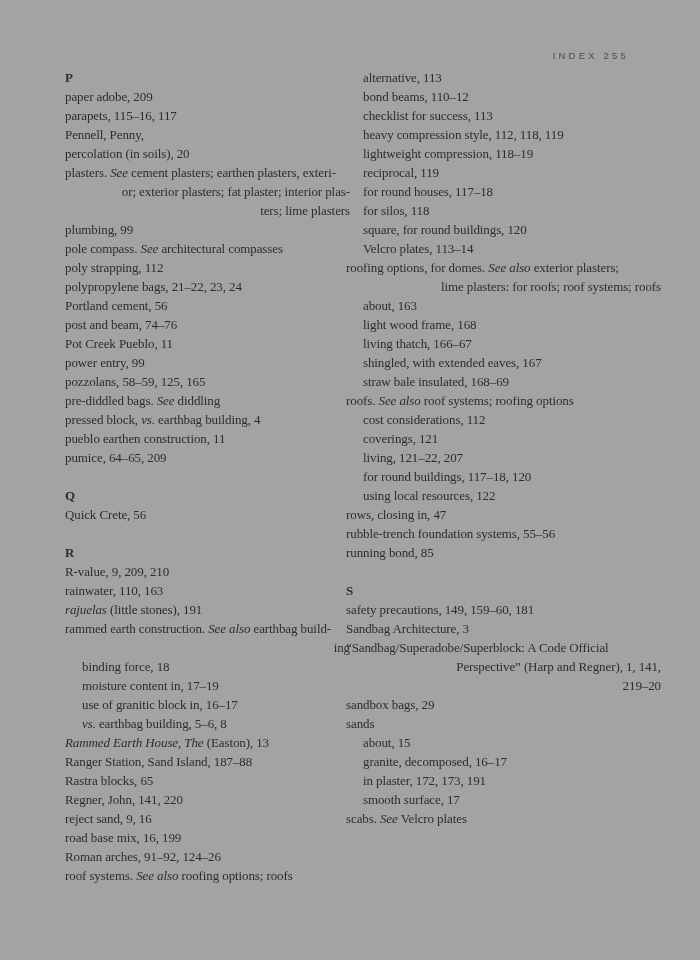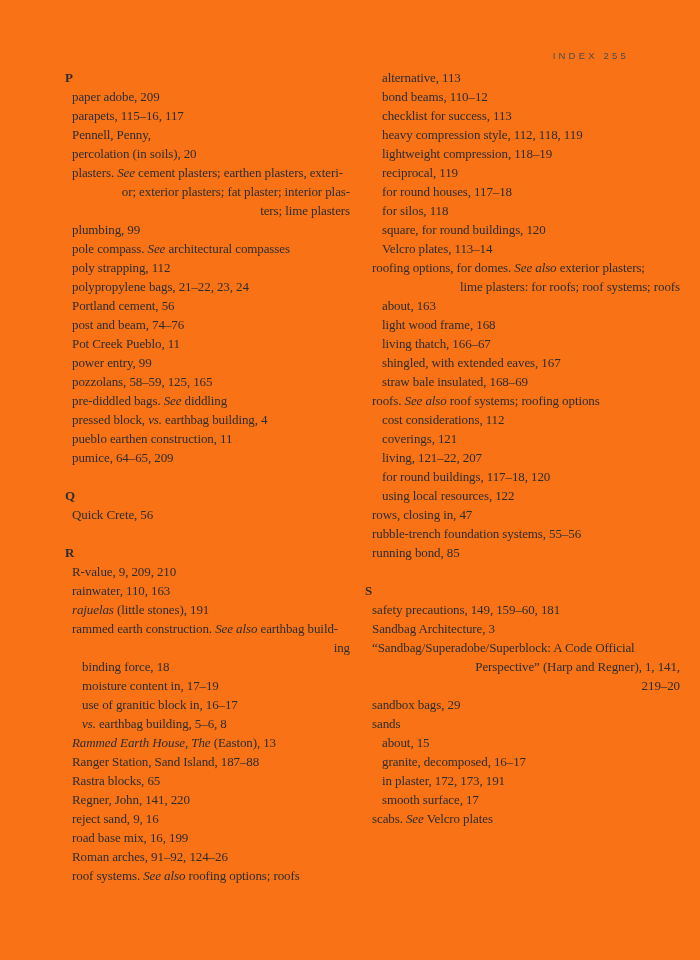--- a/index.html
+++ b/index.html
@@ -1,20 +1,20 @@
 <!DOCTYPE html>
 <html><head>
 <meta charset="utf-8">
 <style>
   html, body { margin: 0; padding: 0; background: #e8e8e8; }
   .page {
     position: relative;
     width: 700px;
     height: 960px;
-    background: #f97316;
+    background: #a3a3a3;
     font-family: "Liberation Serif", serif;
     color: #2d2d2d;
     overflow: hidden;
     margin: 0 auto;
   }
   .running-head {
     position: absolute;
     top: 50px;
     right: 71px;
     font-family: "Liberation Sans", sans-serif;
@@ -24,24 +24,24 @@
     color: #4c4c4c;
   }
   .col {
     position: absolute;
     top: 68px;
     font-size: 13px;
     line-height: 19px;
     letter-spacing: -0.1px;
   }
   .col-left  { left: 65px;  width: 285px; }
-  .col-right { left: 365px; width: 315px; }
+  .col-right { left: 346px; width: 315px; }
   .line { white-space: nowrap; height: 19px; }
   .heading { font-weight: bold; }
-  .indent0 { padding-left: 0; margin-left: 7px; }
+  .indent0 { padding-left: 0; }
   .indent1 { padding-left: 17px; }
   .indent2 { padding-left: 36px; text-align: right; }
   .gap { height: 19px; }
   .it { font-style: italic; }
 </style>
 </head>
 <body>
 
 <div class="page">
   <div class="running-head">

